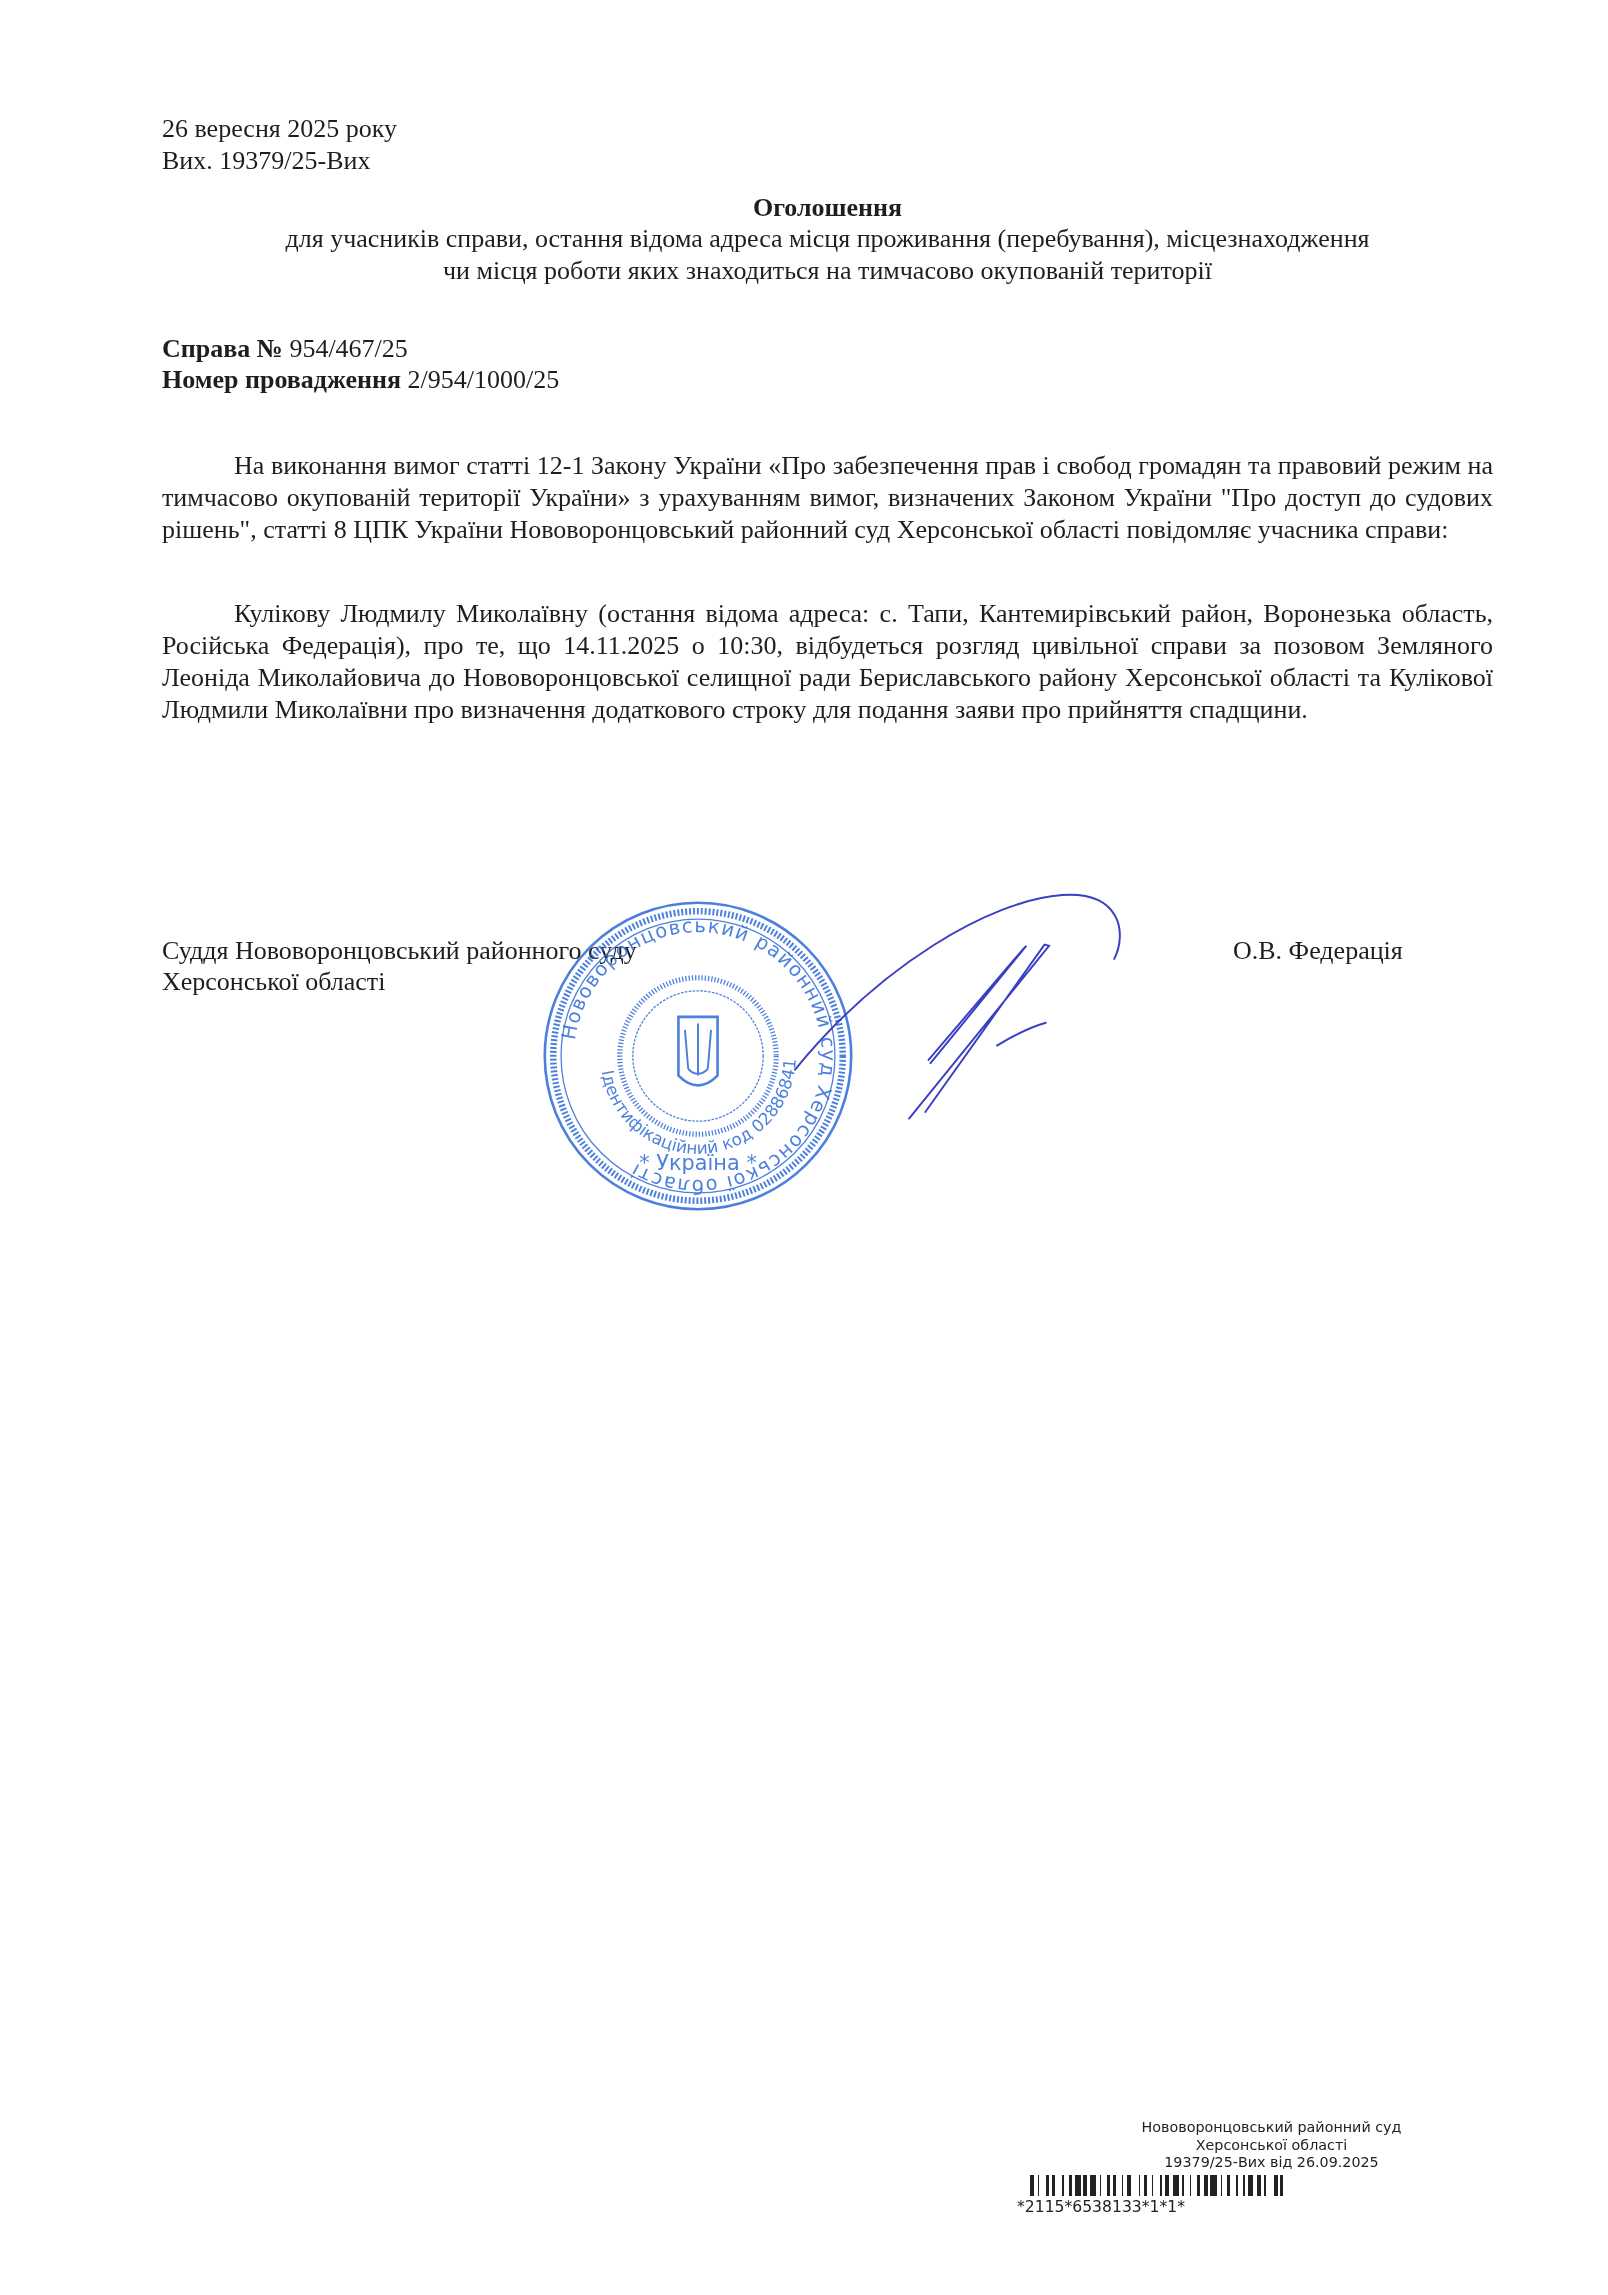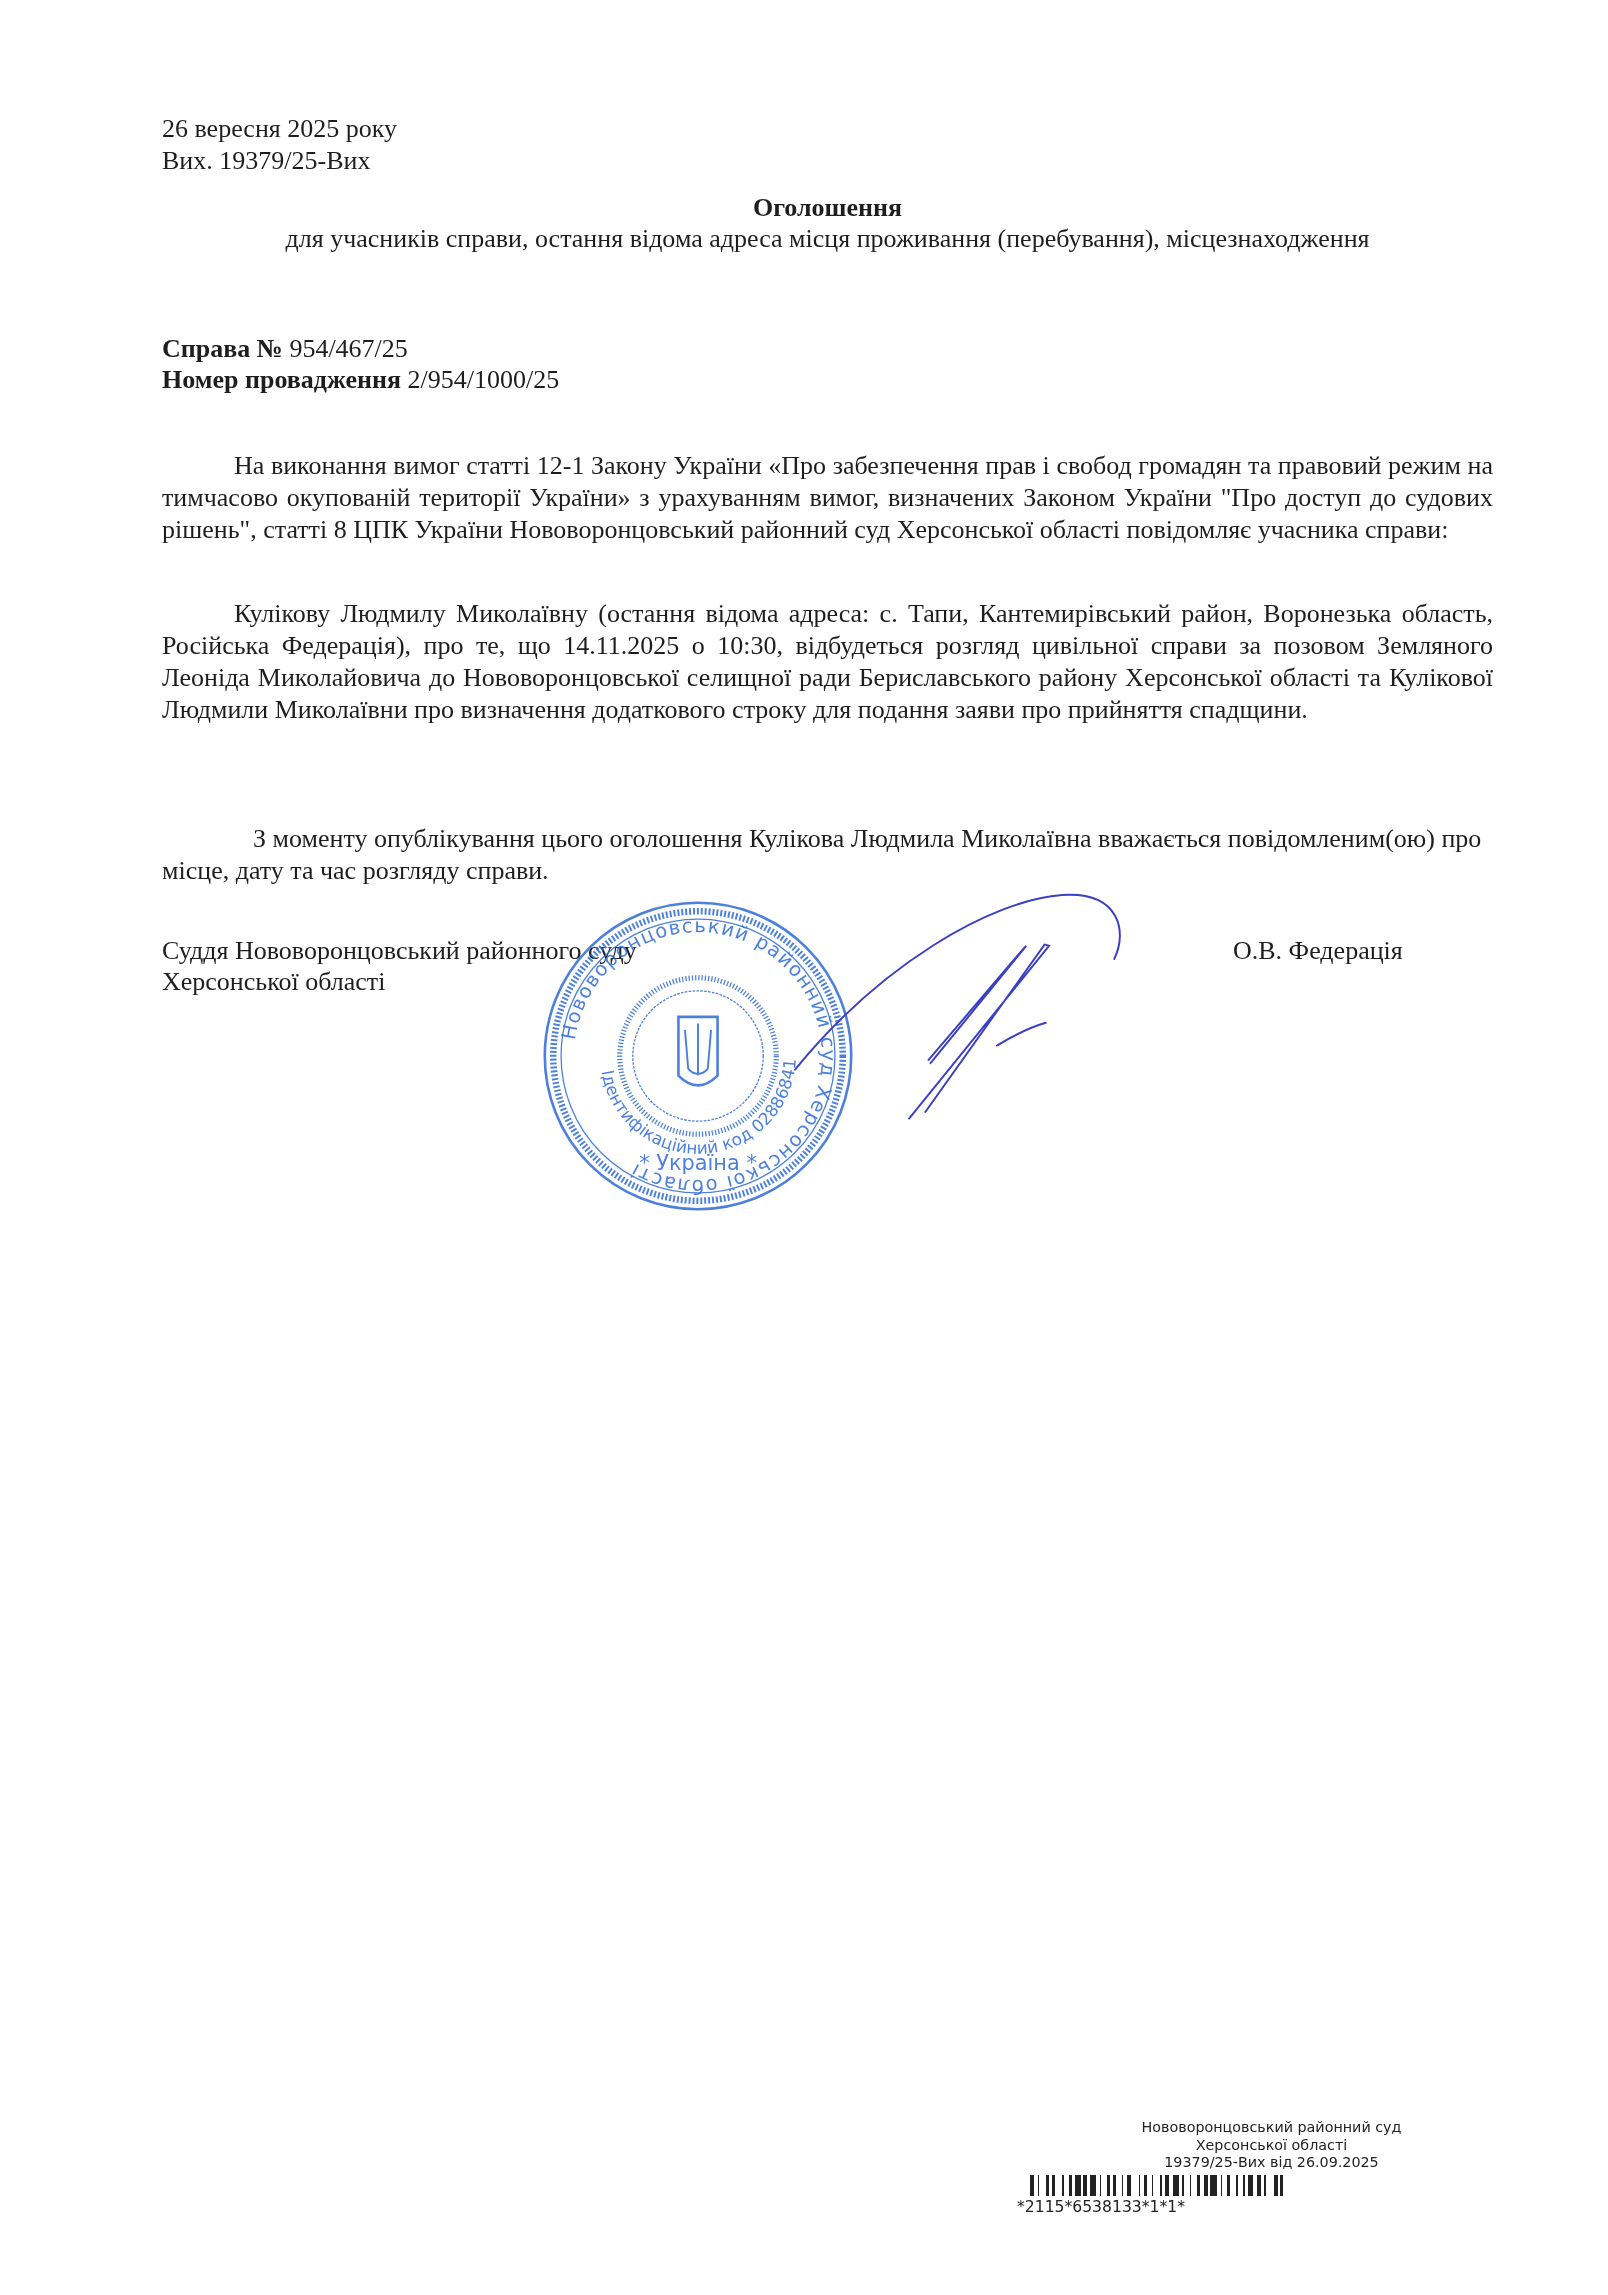--- a/index.html
+++ b/index.html
@@ -23,33 +23,33 @@
 </head>
 <body>
 
 <div class="page">
 
   <div class="line" style="left:162px; top:114px;">26 вересня 2025 року</div>
   <div class="line" style="left:162px; top:146px;">Вих. 19379/25-Вих</div>
 
   <div class="heading bold" style="top:193px;">Оголошення</div>
   <div class="heading" style="top:224px;">для учасників справи, остання відома адреса місця проживання (перебування), місцезнаходження</div>
+  <div class="heading" style="top:256px;">чи місця роботи яких знаходиться на тимчасово окупованій території</div>
 
   <div class="line" style="left:162px; top:334px;">
     <span class="bold">Справа №</span>
     <span>954/467/25</span>
   </div>
   <div class="line" style="left:162px; top:365px;">
     <span class="bold">Номер провадження</span>
     <span>2/954/1000/25</span>
   </div>
 
   <div class="block indent" style="top:450px; text-align: justify;">На виконання вимог статті 12-1 Закону України «Про забезпечення прав і свобод громадян та правовий режим на тимчасово окупованій території України» з урахуванням вимог, визначених Законом України "Про доступ до судових рішень", статті 8 ЦПК України Нововоронцовський районний суд Херсонської області повідомляє учасника справи:</div>
   <div class="block indent" style="top:598px; text-align: justify;">Кулікову Людмилу Миколаївну (остання відома адреса: с. Тапи, Кантемирівський район, Воронезька область, Російська Федерація), про те, що  14.11.2025 о 10:30, відбудеться розгляд цивільної справи за позовом Земляного Леоніда Миколайовича до Нововоронцовської селищної ради Бериславського району Херсонської області та Кулікової Людмили Миколаївни про визначення додаткового строку для подання заяви про прийняття спадщини.</div>
-  <div class="block" style="top:823px; text-indent:91px;">З моменту опублікування цього оголошення Кулікова Людмила Миколаївна вважається повідомленим(ою) про місце, дату та час розгляду справи.</div>
 
   <div class="line" style="left:162px; top:936px;">Суддя Нововоронцовський районного суду</div>
   <div class="line" style="left:162px; top:967px;">Херсонської області</div>
   <div class="line" style="left:1233px; top:936px;">О.В. Федерація</div>
 
   <svg class="stamp" viewBox="0 0 500 500">
     <defs>
       <path id="outerArc" d="M 250,250 m -190,0 a 190,190 0 1,1 380,0 a 190,190 0 1,1 -380,0"></path>
       <path id="innerArc" d="M 250,250 m -150,0 a 150,150 0 1,0 300,0"></path>
     </defs>

